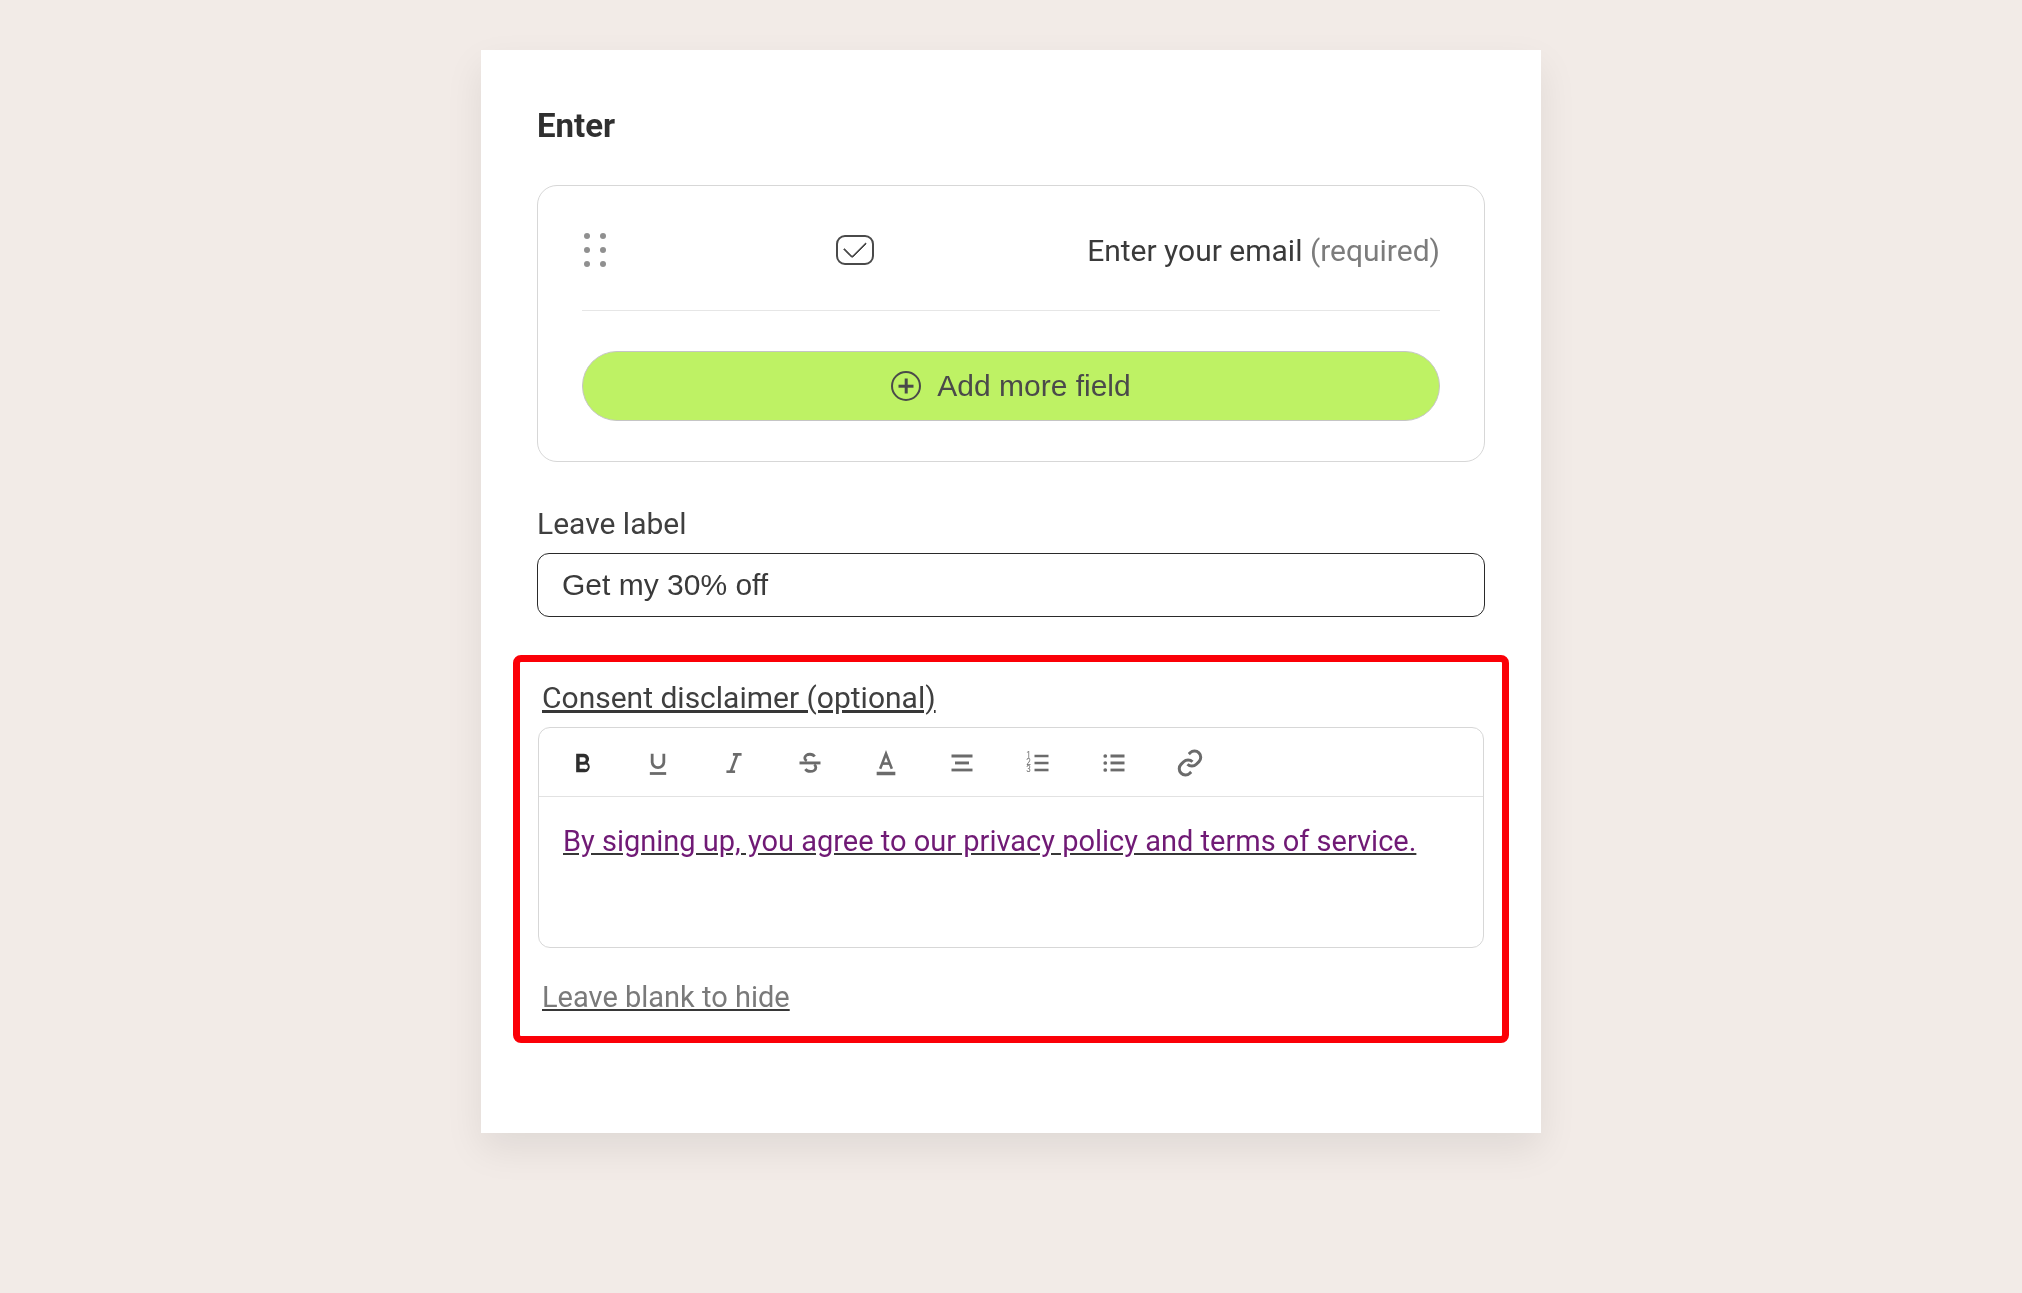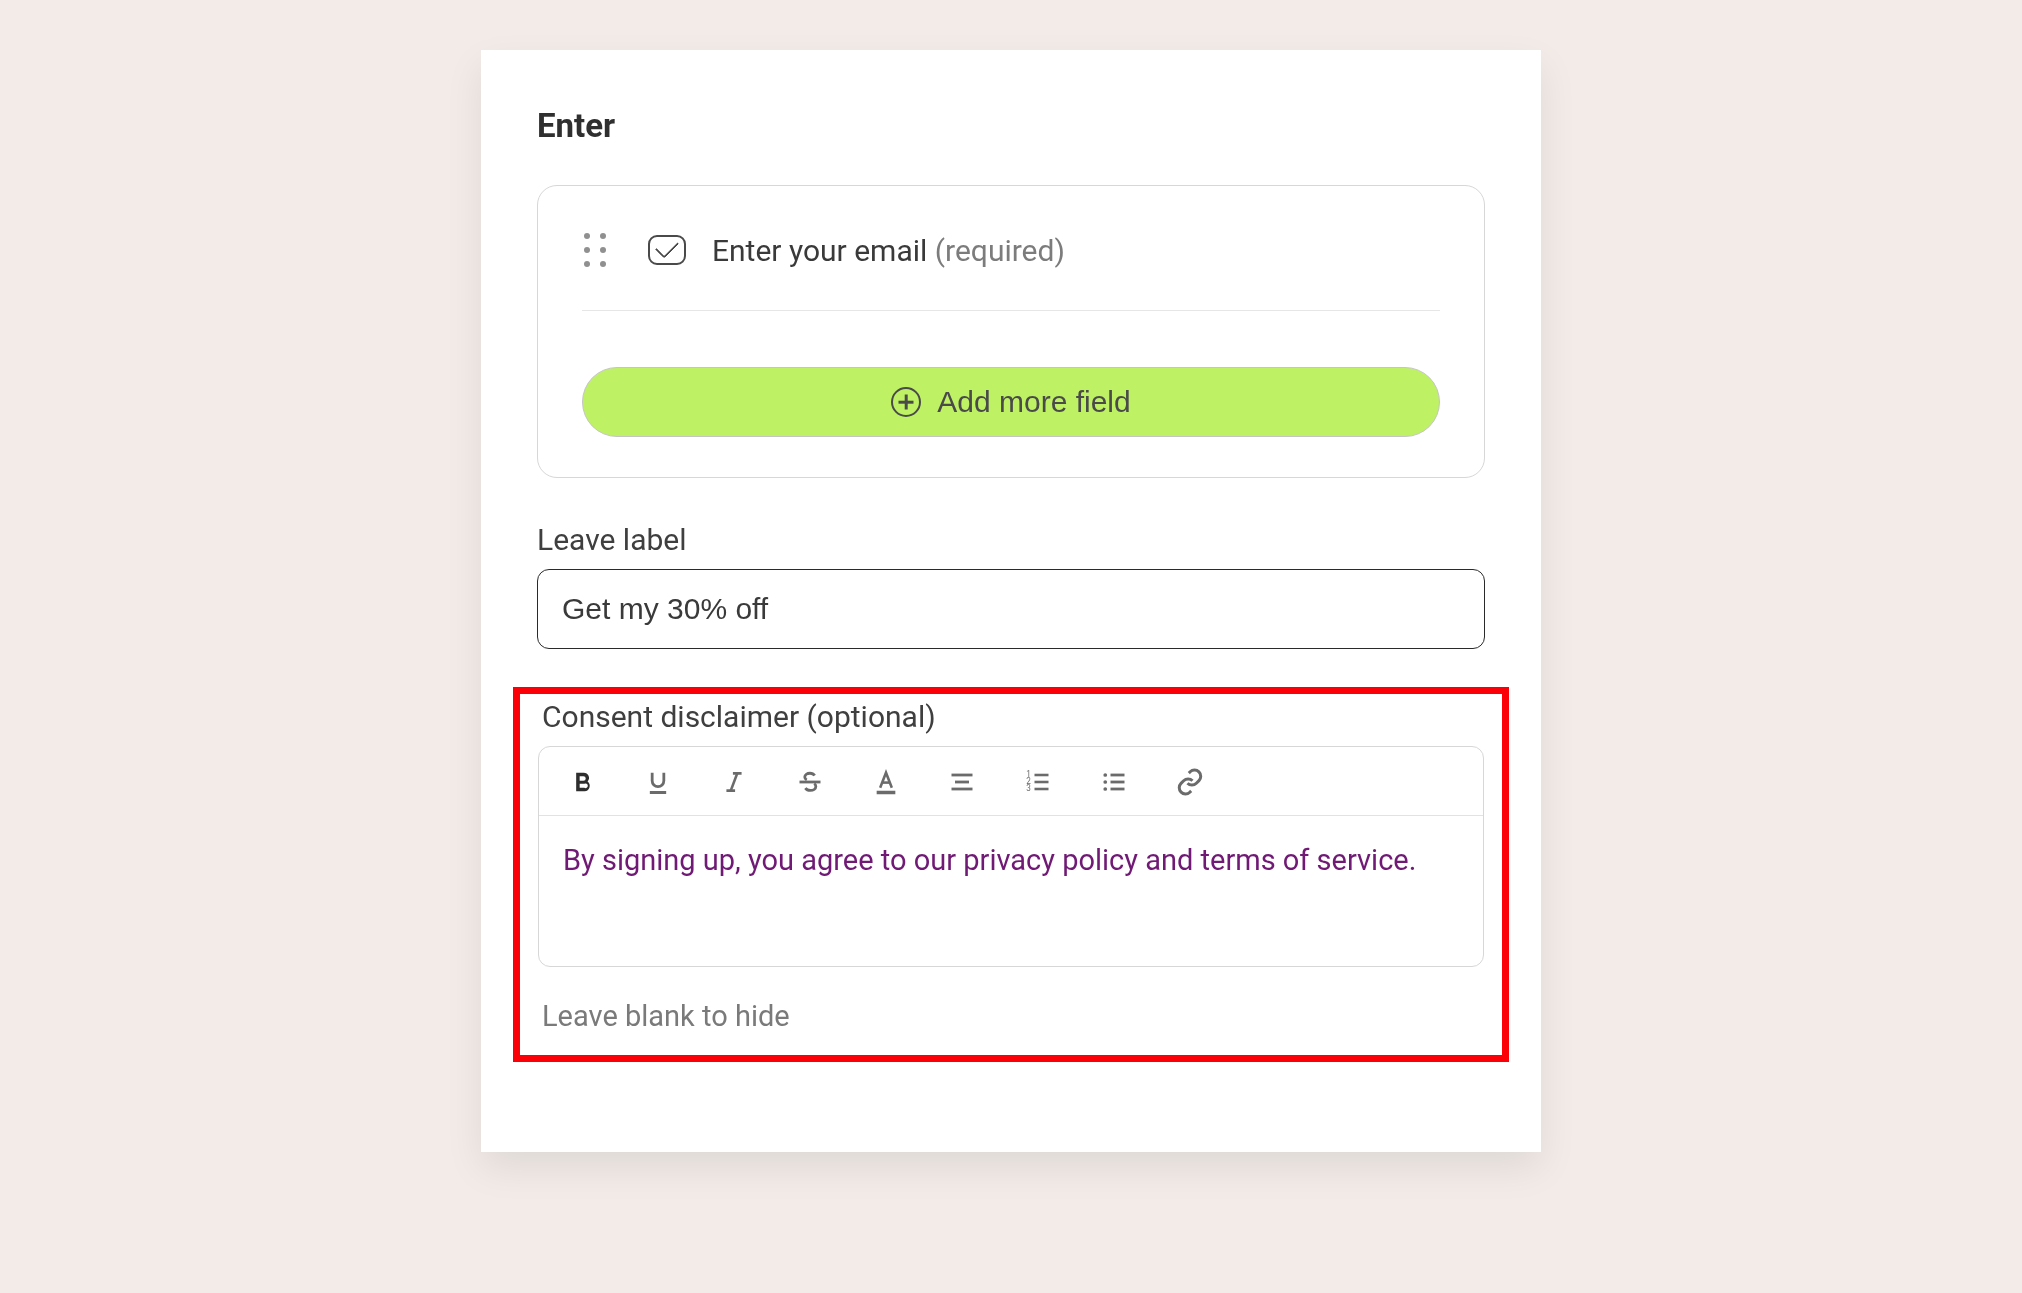--- a/index.html
+++ b/index.html
@@ -31,21 +31,22 @@
     border-radius: 20px;
     padding: 44px 44px 40px 44px;
     margin-bottom: 44px;
   }
   .field-row {
     display: flex;
     align-items: center;
     gap: 26px;
     padding-bottom: 40px;
     border-bottom: 1px solid #e6e6e6;
-    margin-bottom: 56px;
+    margin-bottom: 40px;
+    justify-content: space-between;
   }
   .drag-handle {
     width: 26px;
     height: 40px;
     display: grid;
     grid-template-columns: repeat(2, 7px);
     grid-template-rows: repeat(3, 7px);
     gap: 7px 9px;
     align-content: center;
     justify-content: center;
@@ -103,33 +104,34 @@
 
   .form-label {
     font-size: 30px;
     color: #3f3f3f;
     margin-bottom: 12px;
   }
   .text-input {
     width: 100%;
     border: 1.8px solid #2a2a2a;
     border-radius: 12px;
-    height: 80px;
+    height: 64px;
     font-size: 30px;
     padding: 0 24px;
     color: #3a3a3a;
     background: #fff;
     margin-bottom: 38px;
   }
 
   .highlight-box {
     border: 7px solid #fb0007;
-    border-radius: 0;
-    padding: 5px 18px 22px 18px;
+    border-radius: 8px;
+    padding: 18px 18px 22px 18px;
     margin: 0 -24px;
+    text-decoration: underline;
   }
   .highlight-box .form-label { padding-left: 4px; }
 
   .rte {
     border: 1px solid #d7d7d7;
     border-radius: 12px;
     overflow: hidden;
   }
   .rte-toolbar {
     display: flex;

